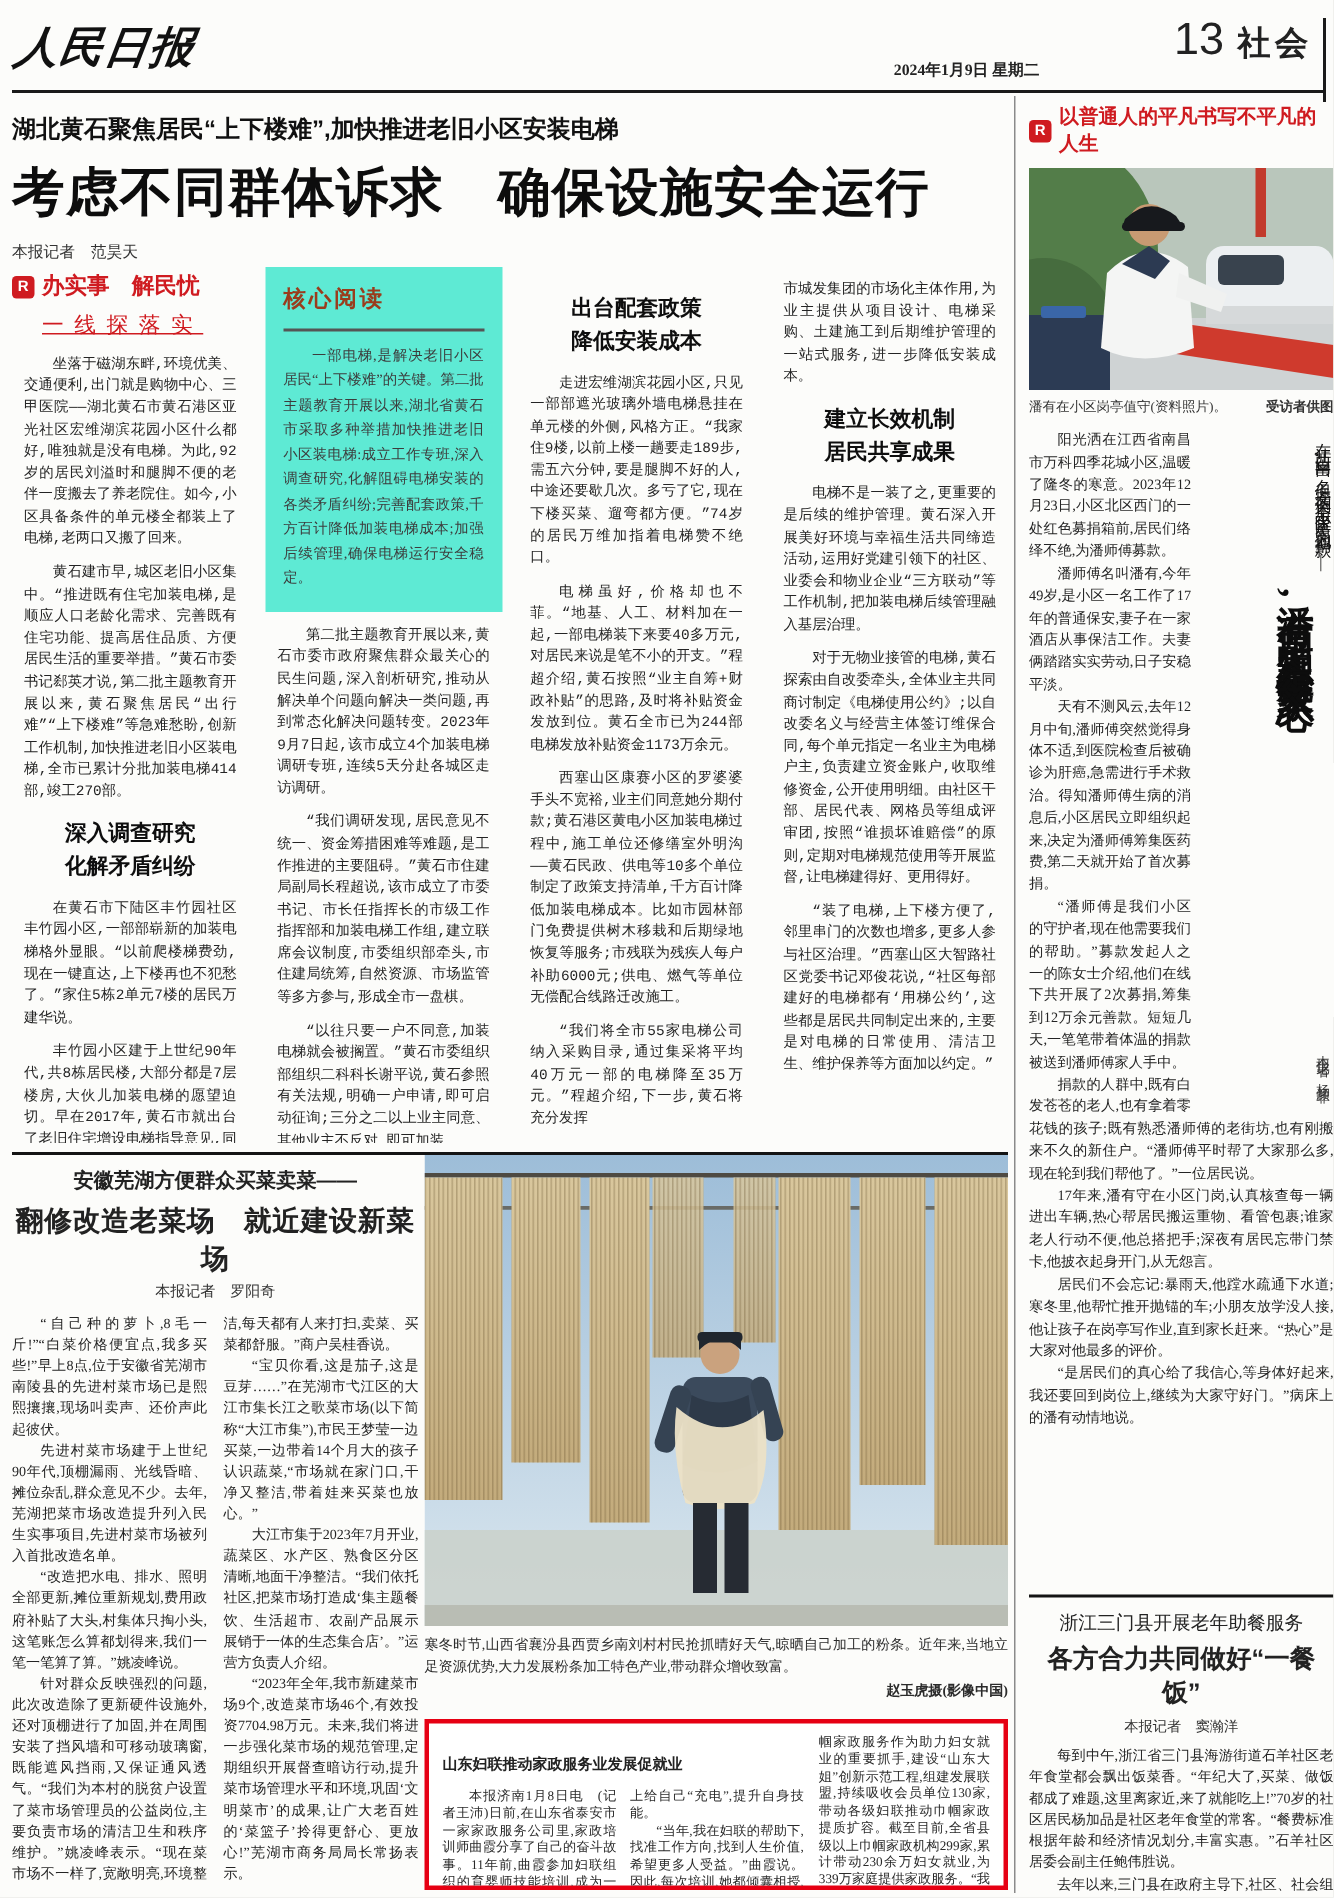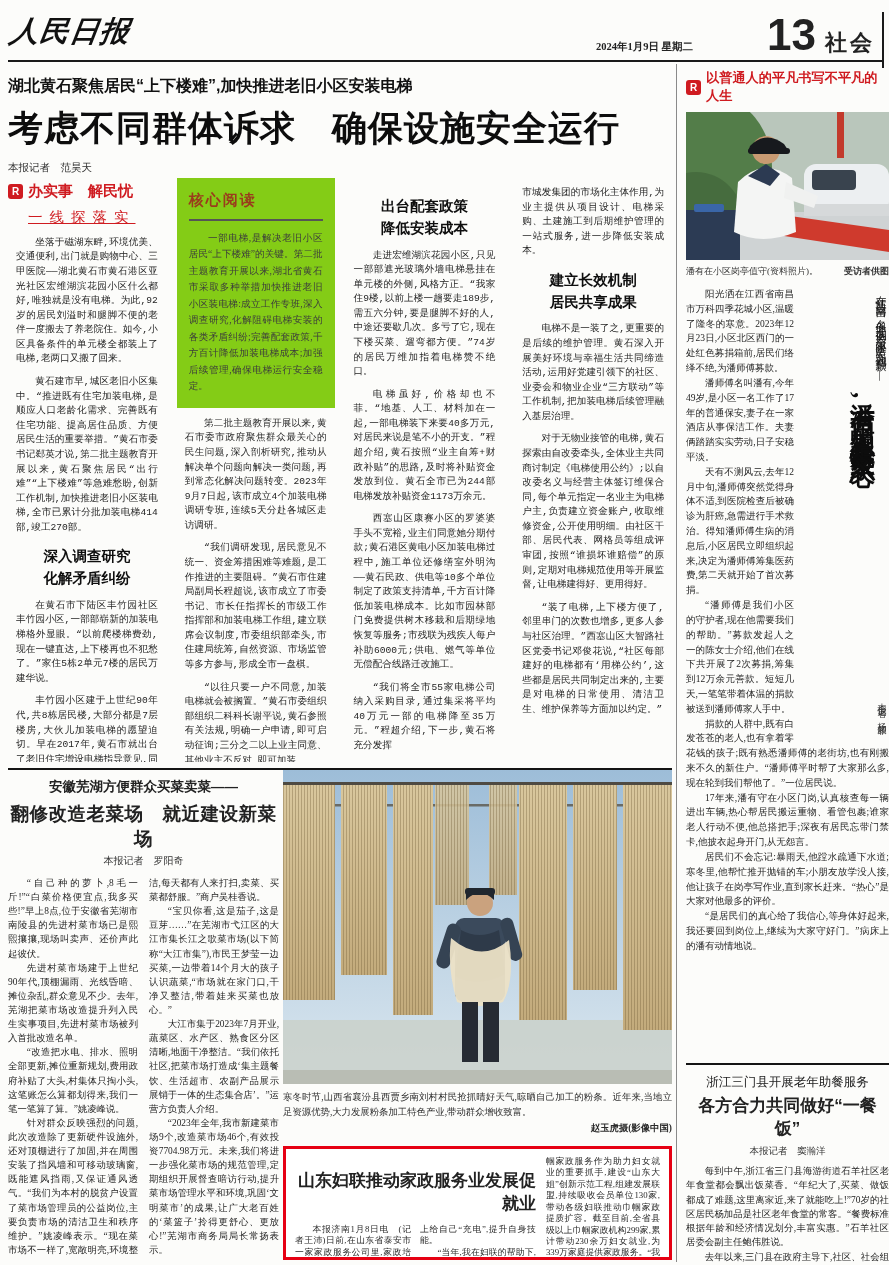--- a/index.html
+++ b/index.html
@@ -6,21 +6,21 @@
   .page {
     position:relative; width:889px; height:1265px; margin:0 auto;
     background:#fcfcfa; overflow:hidden; color:#222;
     font-family:"Liberation Serif","DejaVu Serif",serif;
   }
   
   .header { position:absolute; left:8px; top:4px; width:875px; height:56px; border-bottom:2px solid #1a1a1a; }
   .masthead { position:absolute; left:2px; top:8px; font-size:29px; font-weight:bold; font-style:italic; letter-spacing:1px; transform:skewX(-8deg); color:#111; }
   .hdr-date { position:absolute; right:190px; bottom:6px; font-size:10.5px; font-weight:bold; color:#222; }
   .pagebox { position:absolute; right:8px; top:6px; display:flex; align-items:baseline; gap:9px; }
-  .pagenum { font-family:"Liberation Sans",sans-serif; font-size:44px; font-weight:bold; }
+  .pagenum { font-family:"Liberation Sans",sans-serif; font-size:30px; font-weight:normal; }
   .sectionname { font-family:"Liberation Sans",sans-serif; font-size:22px; font-weight:bold; letter-spacing:3px; }
   .corner { position:absolute; right:-1px; top:8px; height:56px; width:0; border-right:2px solid #1a1a1a; }
   
   .lead-head { position:absolute; left:8px; top:76px; width:664px; }
   .lead-kicker { font-family:"Liberation Sans",sans-serif; font-size:16px; font-weight:bold; color:#111; }
   .lead-headline { font-family:"Liberation Sans",sans-serif; font-size:35px; font-weight:900; color:#0d0d0d; margin-top:8px; letter-spacing:1px; }
   .lead-byline { font-size:10.5px; margin-top:9px; color:#333; }
   
   .lead-cols { position:absolute; left:8px; top:178px; width:664px; height:584px; display:flex; gap:11px; overflow:hidden; }
   .col { flex:1; font-size:9.6px; line-height:1.52; text-align:justify; color:#242424; }
@@ -28,41 +28,41 @@
   .noindent-first p:first-child { text-indent:0; }
   .col-subhead { text-align:center; font-family:"Liberation Sans",sans-serif; font-weight:bold; font-size:14.5px; line-height:1.5; margin:11px 0 9px; color:#0e0e0e; }
   .col-subhead span { display:block; }
   .col-subhead.mt { margin-top:18px; }
   
   .badge { margin:2px 0 8px; color:#cf1b20; }
   .badge-line1 { display:flex; align-items:center; gap:5px; font-family:"Liberation Sans",sans-serif; font-weight:bold; font-size:15px; }
   .logo-icon { width:15px; height:15px; min-width:15px; background:#cf1b20; color:#fff; border-radius:3px; font-family:"Liberation Sans",sans-serif; font-size:10px; font-weight:bold; display:flex; align-items:center; justify-content:center; }
   .badge-line2 { font-family:"Liberation Sans",sans-serif; font-size:14.5px; letter-spacing:7px; margin-top:3px; padding-left:20px;text-decoration:underline; }
   
-  .core-box { background:#84cc16; padding:11px 12px 13px; margin-bottom:9px; }
+  .core-box { background:#5eead4; padding:11px 12px 13px; margin-bottom:9px; }
   .core-title { font-family:"Liberation Sans",sans-serif; font-size:15px; font-weight:bold; color:#9a3c1c; letter-spacing:2px; }
   .core-rule { border:none; border-top:2px solid #555; margin:7px 0 9px; }
   .core-body { font-size:9.6px; line-height:1.72; color:#3c3c3c; text-indent:2em; text-align:justify; }
   
   .left-divider { position:absolute; left:8px; top:768px; width:664px; border-top:2px solid #141414; }
   
   .market { position:absolute; left:8px; top:778px; width:271px; height:484px; overflow:hidden; }
   .market-kicker { text-align:center; font-family:"Liberation Sans",sans-serif; font-size:13.5px; font-weight:bold; }
   .market-headline { text-align:center; font-family:"Liberation Sans",sans-serif; font-size:18.5px; font-weight:900; margin:5px 0 3px; letter-spacing:0.5px; }
   .market-byline { text-align:center; font-size:10px; margin-bottom:8px; color:#333; }
   .market-body { column-count:2; column-gap:11px; font-size:9.4px; line-height:1.5; text-align:justify; color:#242424; }
   .market-body p { margin:0; text-indent:2em; }
   
   .photo-main { position:absolute; left:283px; top:770px; width:389px; height:314px; }
   .photo-caption { position:absolute; left:283px; top:1090px; width:389px; font-size:9.4px; line-height:1.55; text-align:justify; color:#2b2b2b; }
   .photo-credit { text-align:right; margin-top:2px; font-weight:bold; }
   
   .redbox { position:absolute; left:283px; top:1146px; width:389px; height:114px; border:3px solid #e60013; box-sizing:border-box; padding:5px 9px; display:flex; gap:10px; overflow:hidden; background:#fff; }
   .rb-left { width:66%; }
-  .rb-headline { text-align:right; font-family:"Liberation Sans",sans-serif; font-size:17px; font-weight:900; margin:15px 0 9px; }
+  .rb-headline { text-align:left; font-family:"Liberation Sans",sans-serif; font-size:10px; font-weight:900; margin:15px 0 9px; }
   .rb-cols { display:flex; gap:9px; }
   .rb-col { flex:1; font-size:8.8px; line-height:1.3; text-align:justify; color:#2a2a2a; }
   .rb-col p, .rb-right p { margin:0; text-indent:2em; }
   .rb-right { flex:1; font-size:8.8px; line-height:1.3; text-align:justify; color:#2a2a2a; padding-top:2px; }
   
   .right-col { position:absolute; left:676px; top:64px; width:213px; height:1198px; border-left:1.5px solid #8a8a8a; padding-left:9px; box-sizing:border-box; }
   .series2 { display:flex; align-items:center; gap:5px; margin:5px 0 7px; color:#cf1b20; font-family:"Liberation Sans",sans-serif; font-weight:bold; font-size:13.2px; }
   .guard-photo { width:100%; height:148px; display:block; }
   .guard-caption { display:flex; justify-content:space-between; font-size:9px; margin-top:5px; color:#333; }
   .guard-credit { font-weight:bold; }

